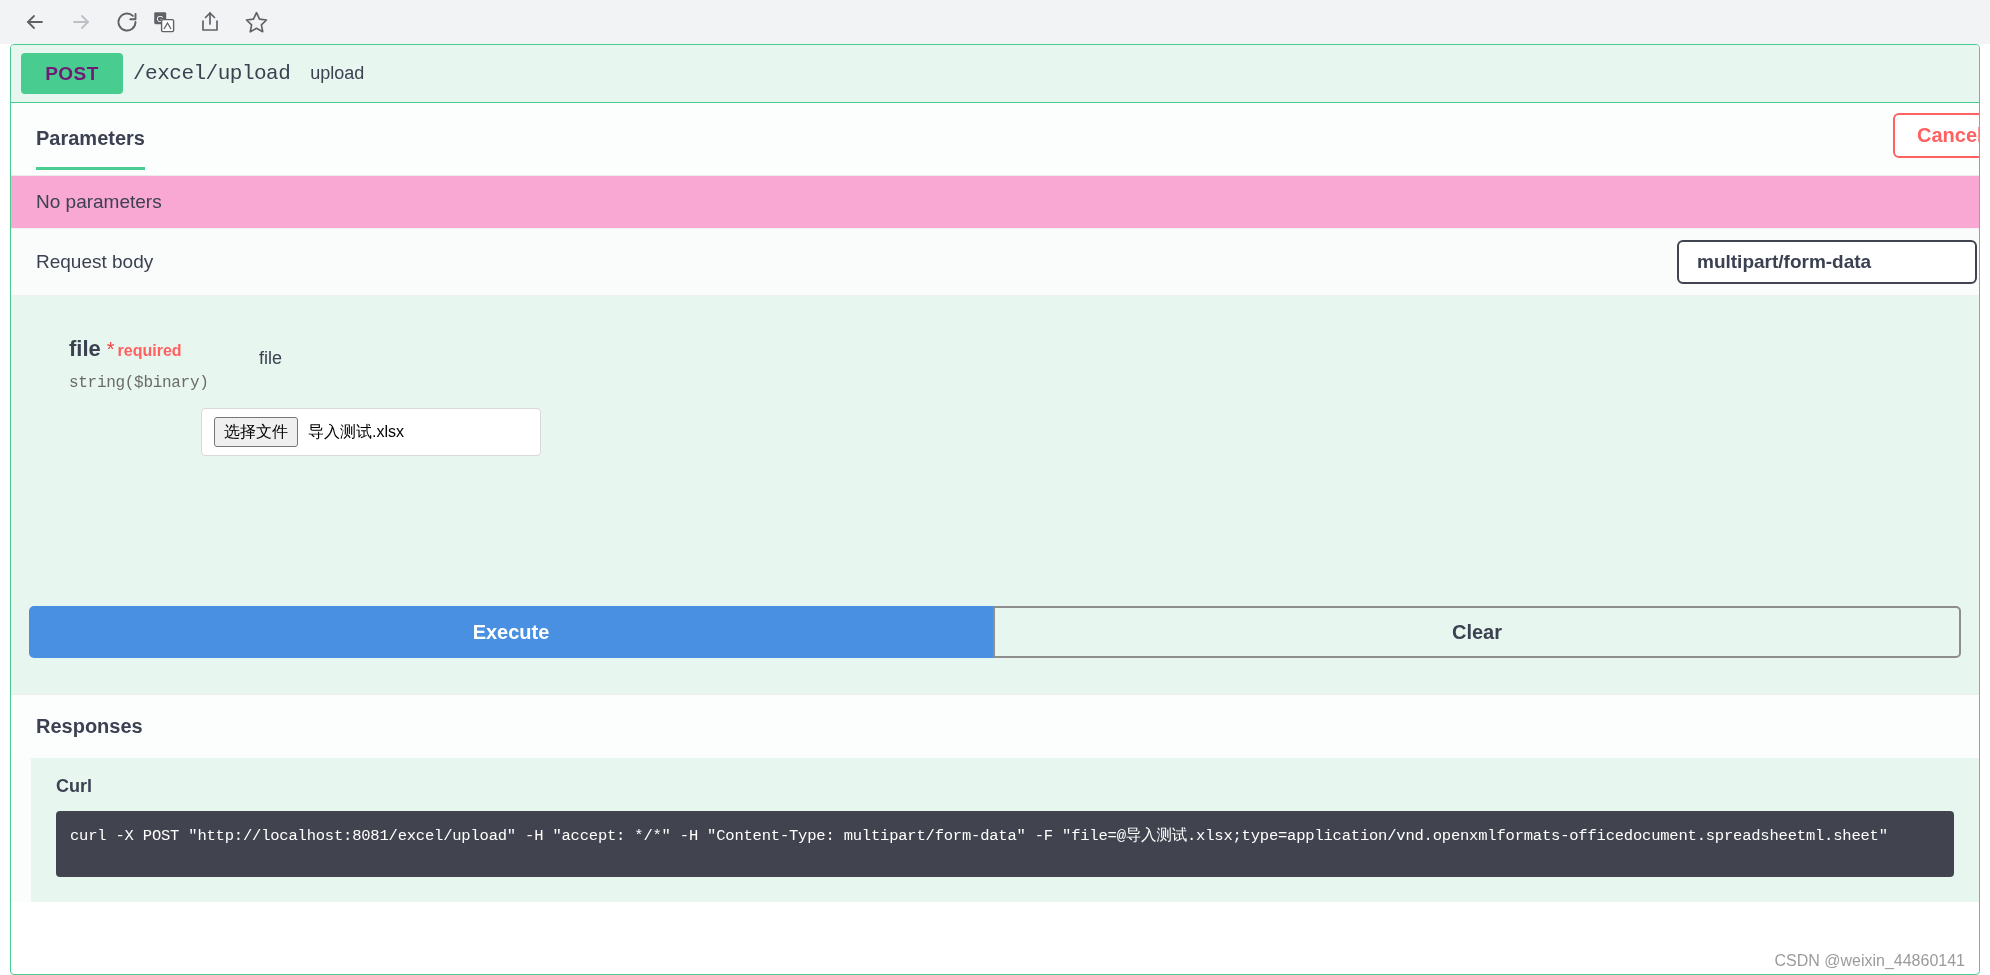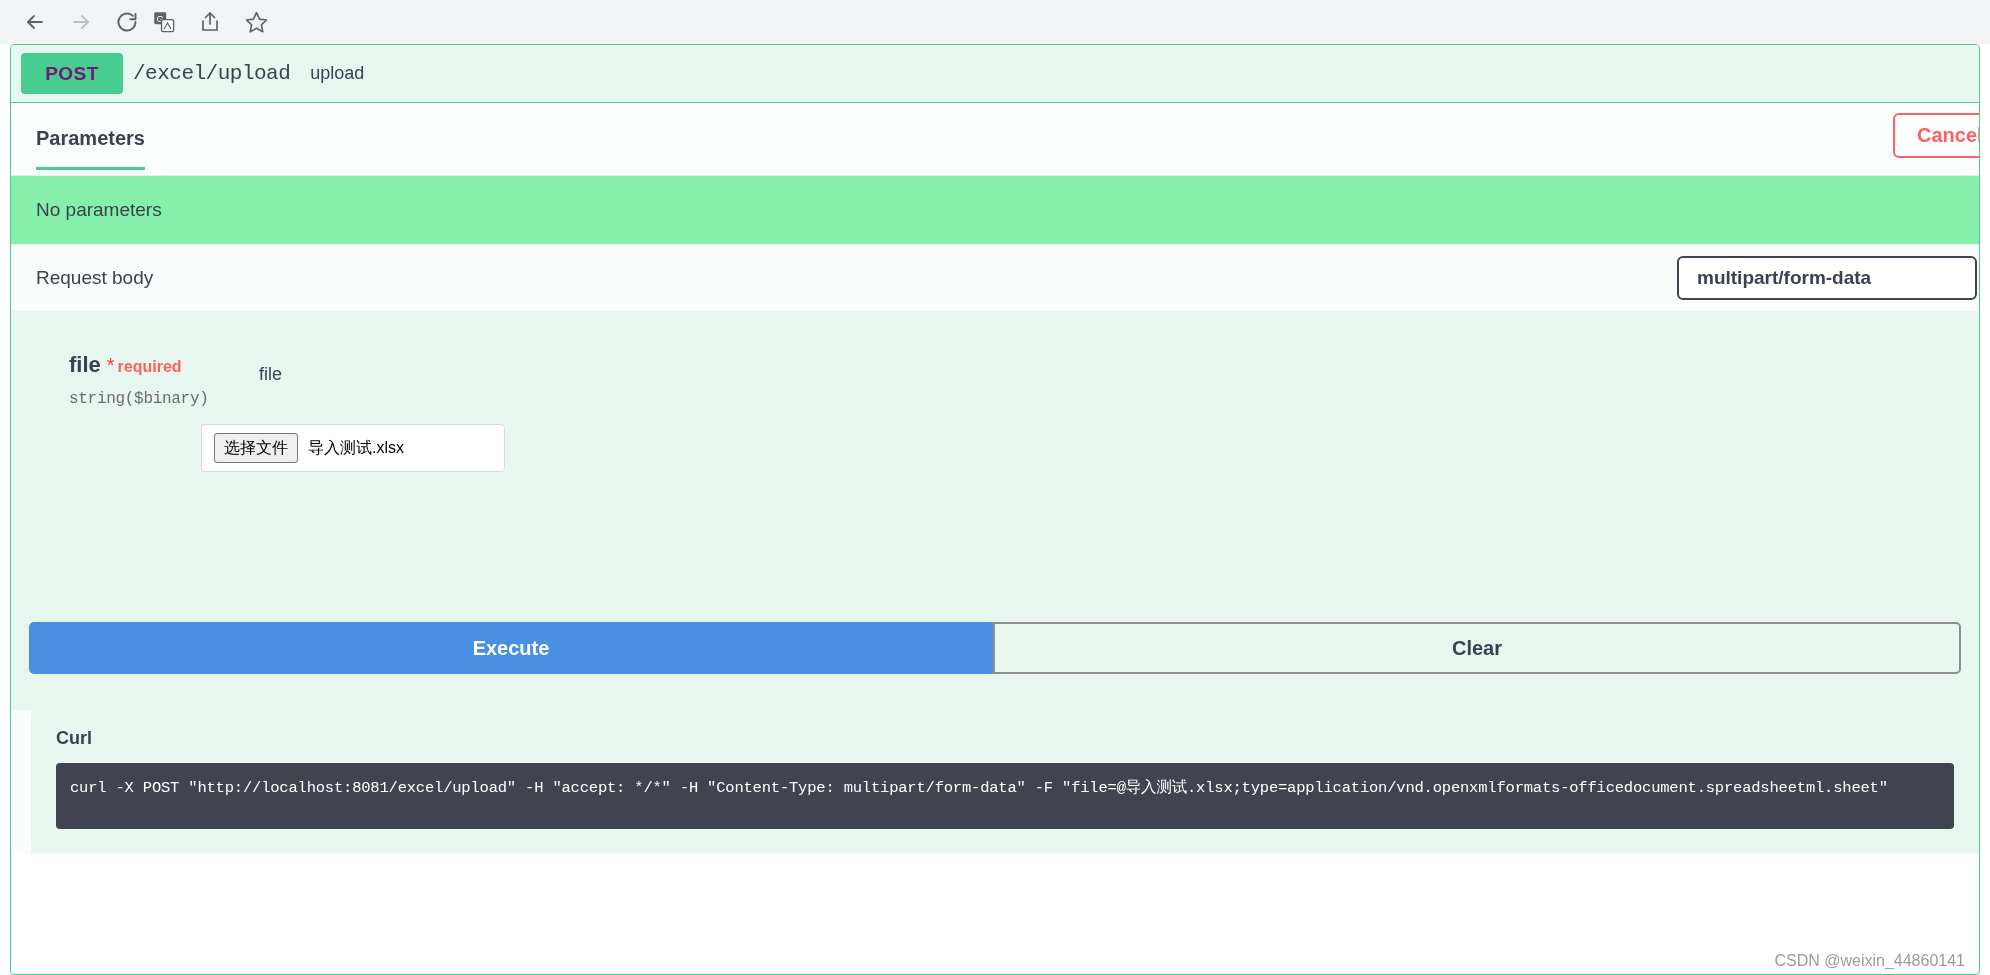--- a/index.html
+++ b/index.html
@@ -136,25 +136,25 @@
     overflow: hidden;
     width: 98px;
   }
   .head-rule {
     height: 1px;
     background: #ebebeb;
     margin: 0;
   }
 
   .no-params {
-    background: #86efac;
+    background: #f9a8d4;
     padding: 22px 25px;
     font-size: 19px;
     color: #3b4151;
-    height: 68px;
+    height: 52px;
     display: flex;
     align-items: center;
   }
 
   .reqbody-row {
     background: #fafcfb;
     display: flex;
     align-items: center;
     justify-content: space-between;
     padding: 0 10px 0 25px;
@@ -201,21 +201,21 @@
     letter-spacing: -0.3px;
   }
   .param-desc {
     font-size: 18px;
     color: #3b4151;
     margin-left: 52px;
     padding-top: 12px;
   }
   .file-box {
     margin: 16px 0 0 190px;
-    width: 304px;
+    width: 340px;
     height: 48px;
     border: 1px solid #d9d9d9;
     border-radius: 4px;
     background: #ffffff;
     display: flex;
     align-items: center;
     padding: 0 12px;
     gap: 10px;
   }
   .choose-btn {
@@ -388,20 +388,23 @@
         <span class="file-name">导入测试.xlsx</span>
       </div>
     </div>
 
     <div class="exec-row">
       <div class="execute-btn">Execute</div>
       <div class="clear-btn">Clear</div>
     </div>
     <div class="exec-spacer"></div>
 
+    <div class="responses-row">
+      <div class="responses-title">Responses</div>
+    </div>
 
     <div class="curl-area">
       <div class="curl-title">Curl</div>
       <div class="curl-block">
         <div class="curl-text">curl -X POST "http://localhost:8081/excel/upload" -H "accept: */*" -H "Content-Type: multipart/form-data" -F "file=@导入测试.xlsx;type=application/vnd.openxmlformats-officedocument.spreadsheetml.sheet"</div>
       </div>
     </div>
 
   </div>
 

